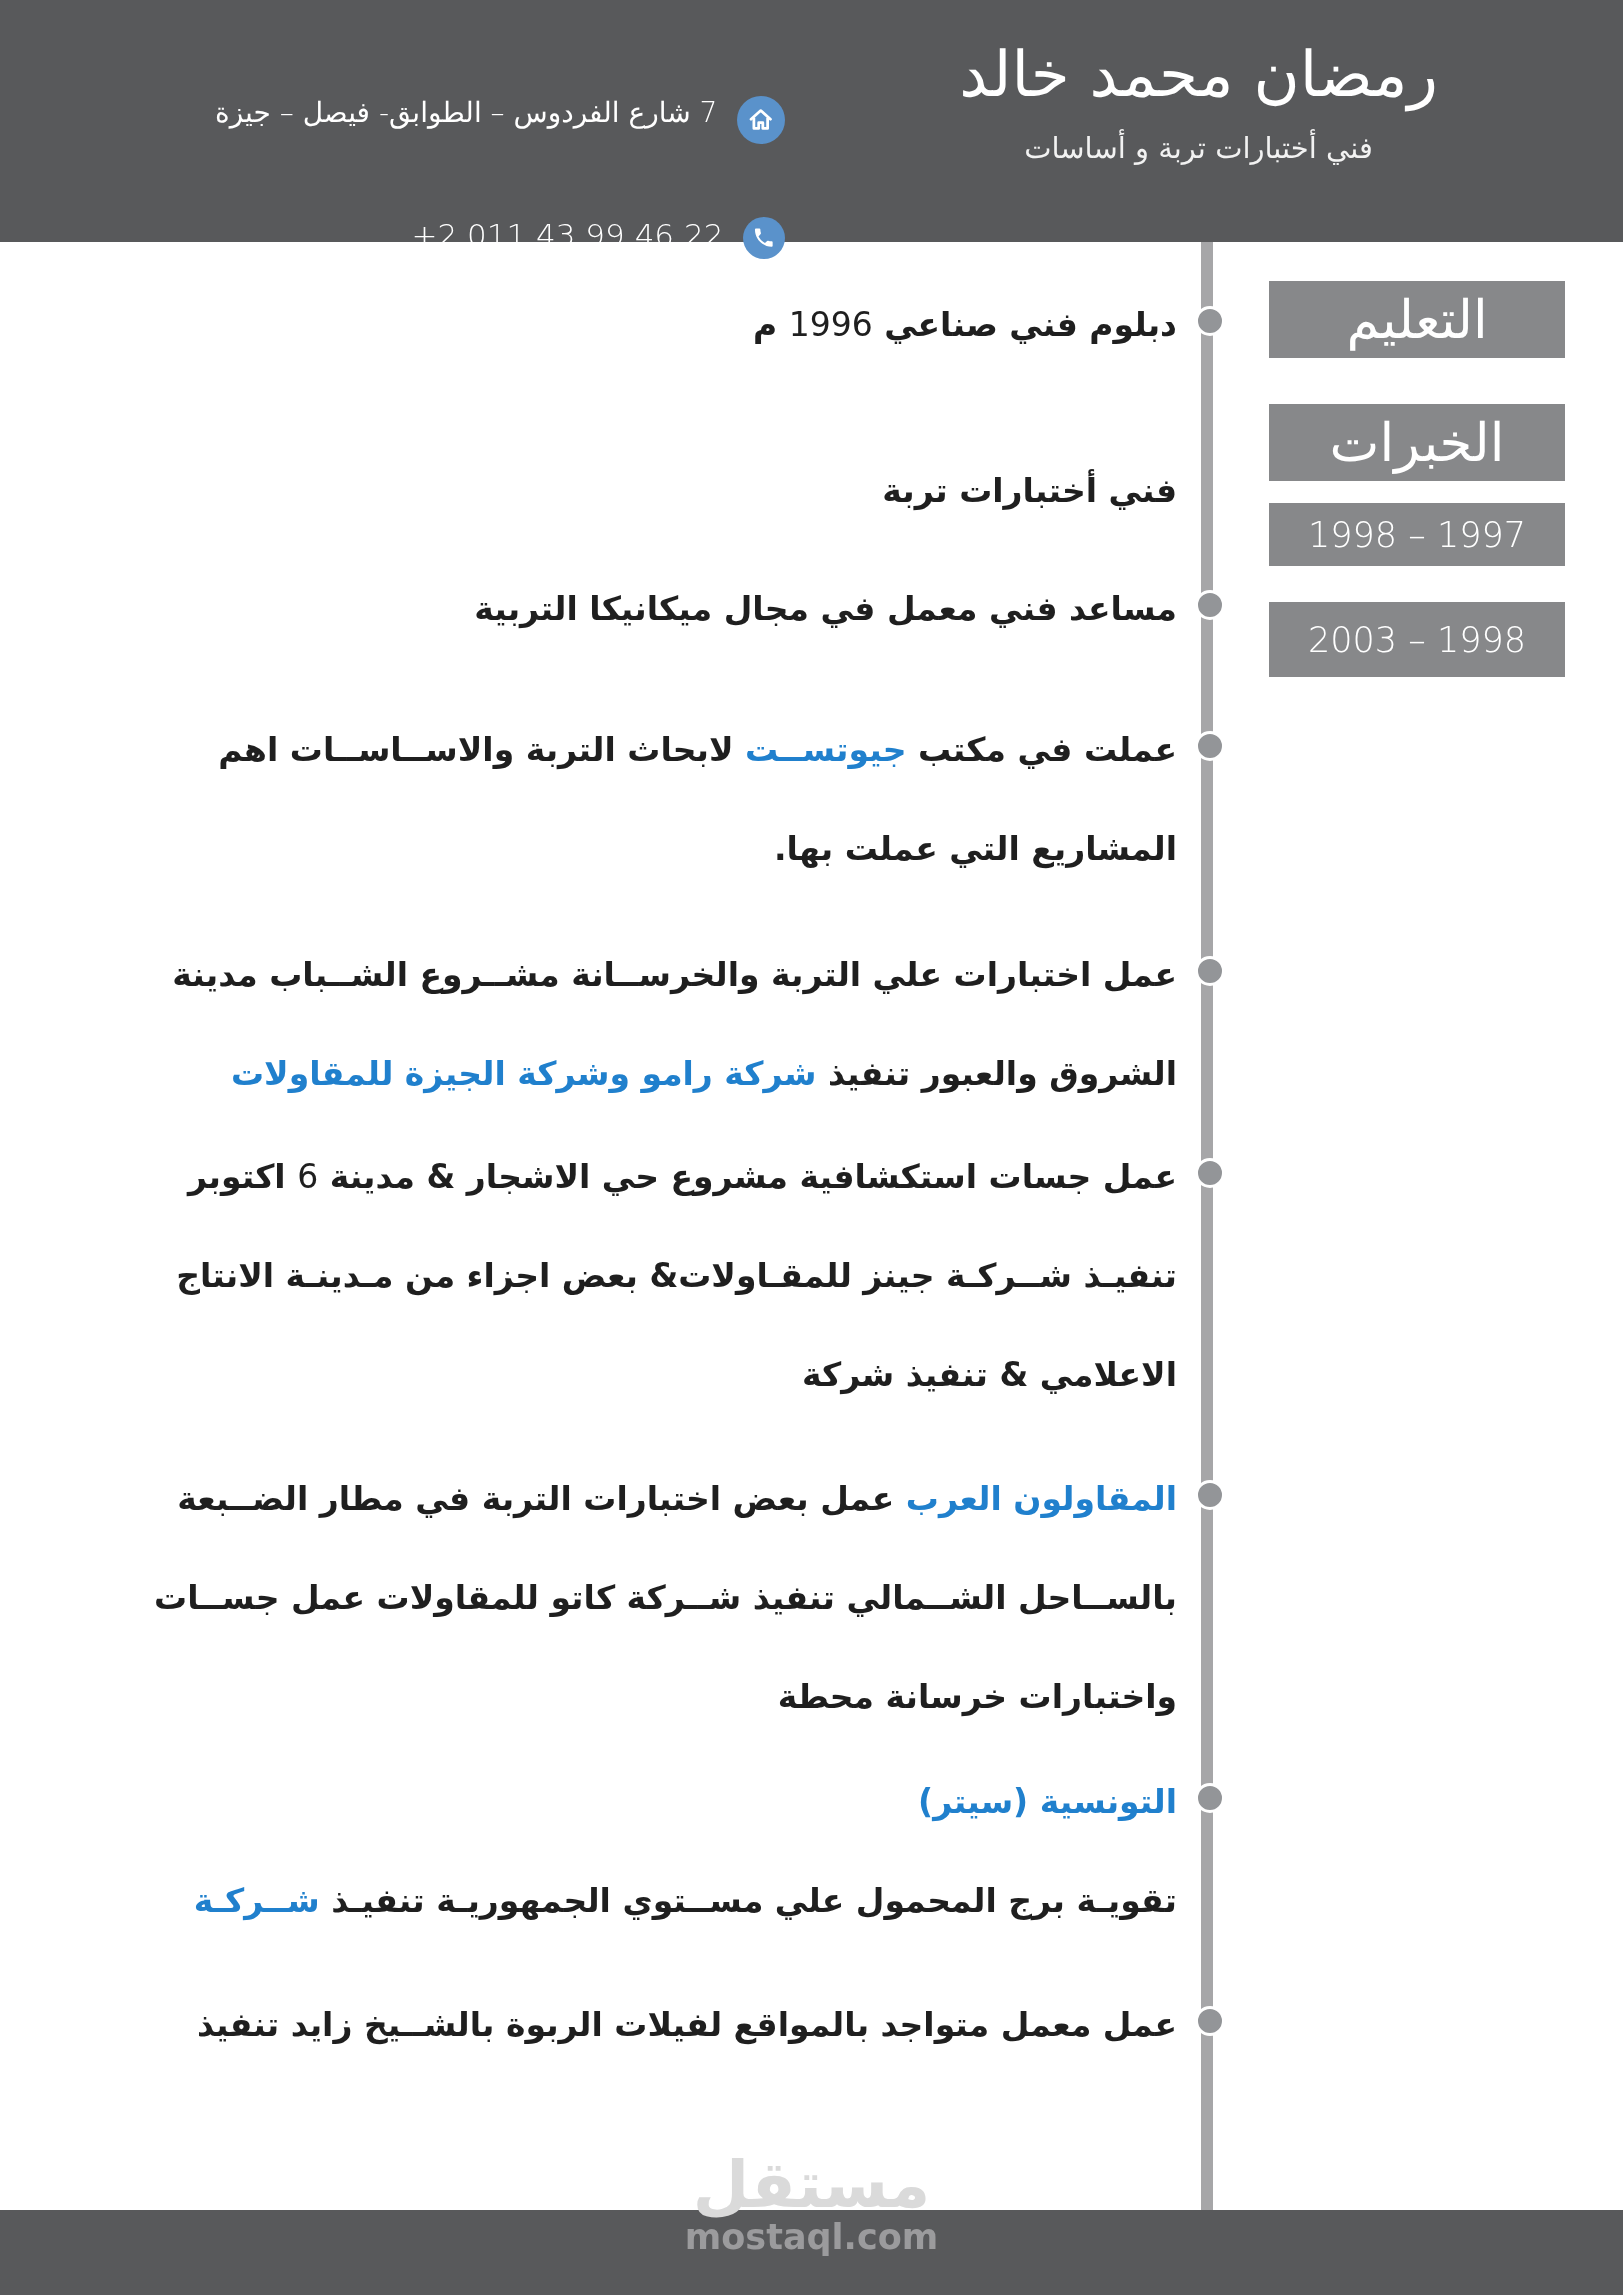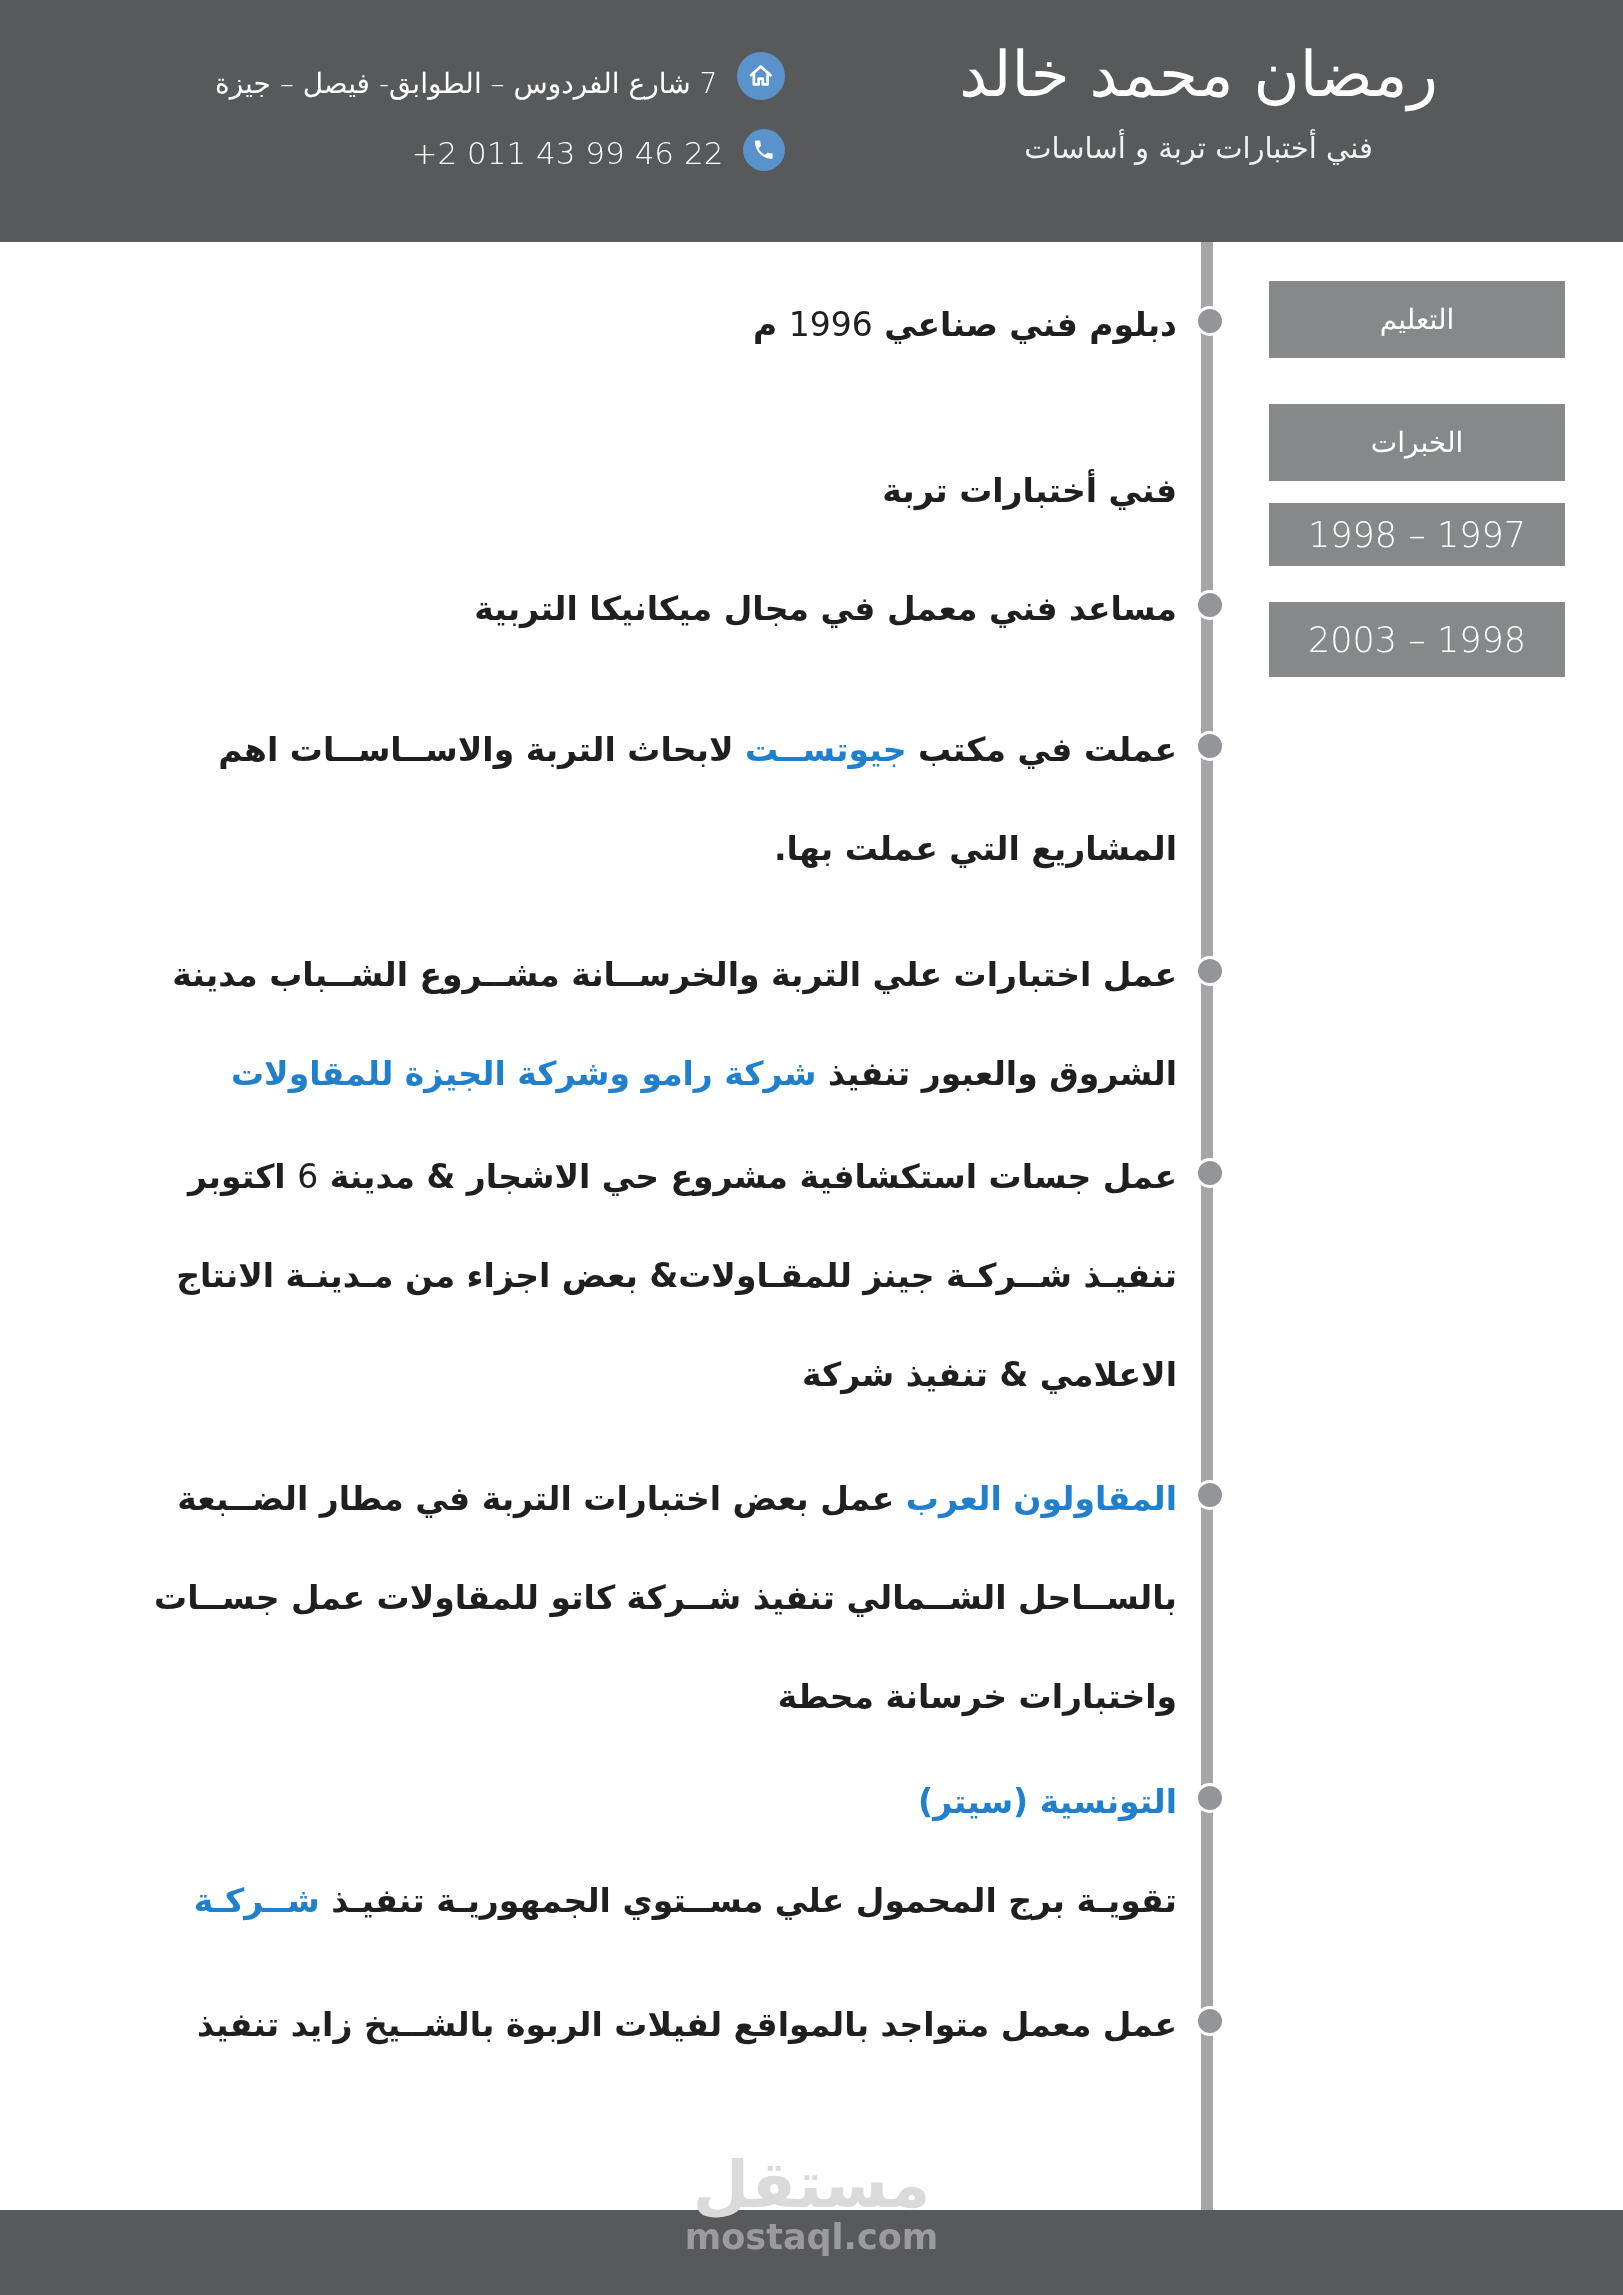--- a/index.html
+++ b/index.html
@@ -21,42 +21,42 @@
     position:absolute; left:811px; top:38px; width:775px;
     text-align:center; color:#ffffff;
   }
   .name { font-size:63px; font-weight:300; letter-spacing:1.3px; direction:rtl; }
   .subtitle { font-size:29px; font-weight:300; margin-top:19.6px; color:#f2f2f2; direction:rtl; }
 
   .contact {
     position:absolute; left:39px; top:52px; width:746px;
     display:flex; flex-direction:column; gap:29px; align-items:flex-end;
   }
-  .crow { display:flex; align-items:flex-end; gap:19.6px; color:#ffffff; }
+  .crow { display:flex; align-items:flex-start; gap:19.6px; color:#ffffff;margin-top:44px; }
   .ctext { font-size:28px; font-weight:300; direction:rtl; white-space:nowrap; }
   .phone-text { font-size:31px; direction:ltr; }
   .icircle {
     width:48px; height:48px; border-radius:50%;
     background:#5a92cb; flex:0 0 auto;
     display:flex; align-items:center; justify-content:center;
   }
   .icircle.small { width:42px; height:42px; }
 
   
   .tl-line {
     position:absolute; left:1201px; top:242px;
     width:11.8px; height:1968px; background:#a6a6a8;
   }
 
   
   .sbox {
     position:absolute; left:1269px; width:296px;
     background:#87888a; color:#ffffff;
     display:flex; align-items:center; justify-content:center;
-    font-size:28px; font-weight:300; direction:rtl;
+    font-size:53px; font-weight:300; direction:rtl;
   }
   .sbox.date { font-size:35px; }
 
   
   .para { position:absolute; left:56px; right:446px; direction:rtl; }
   .tline {
     height:99px; line-height:99px;
     text-align:right; white-space:nowrap;
     font-weight:700; font-size:33px; color:#1f1f1f;
   }

